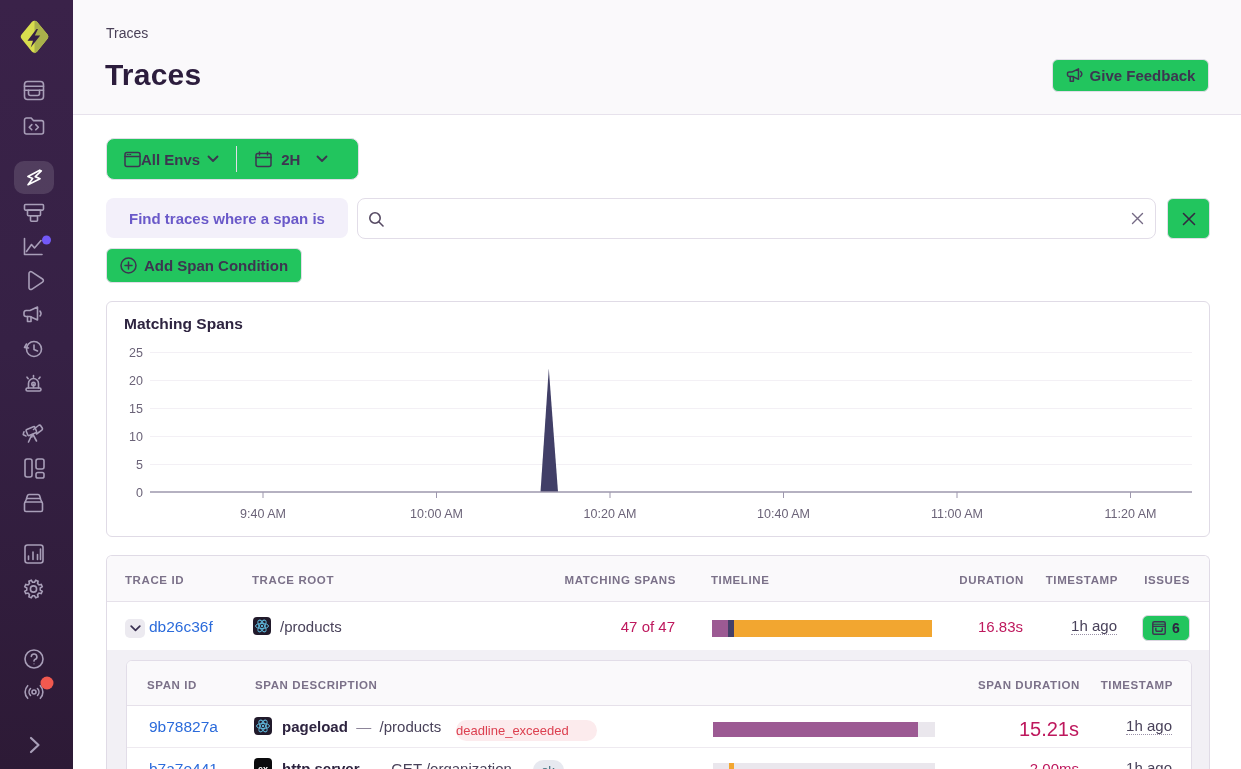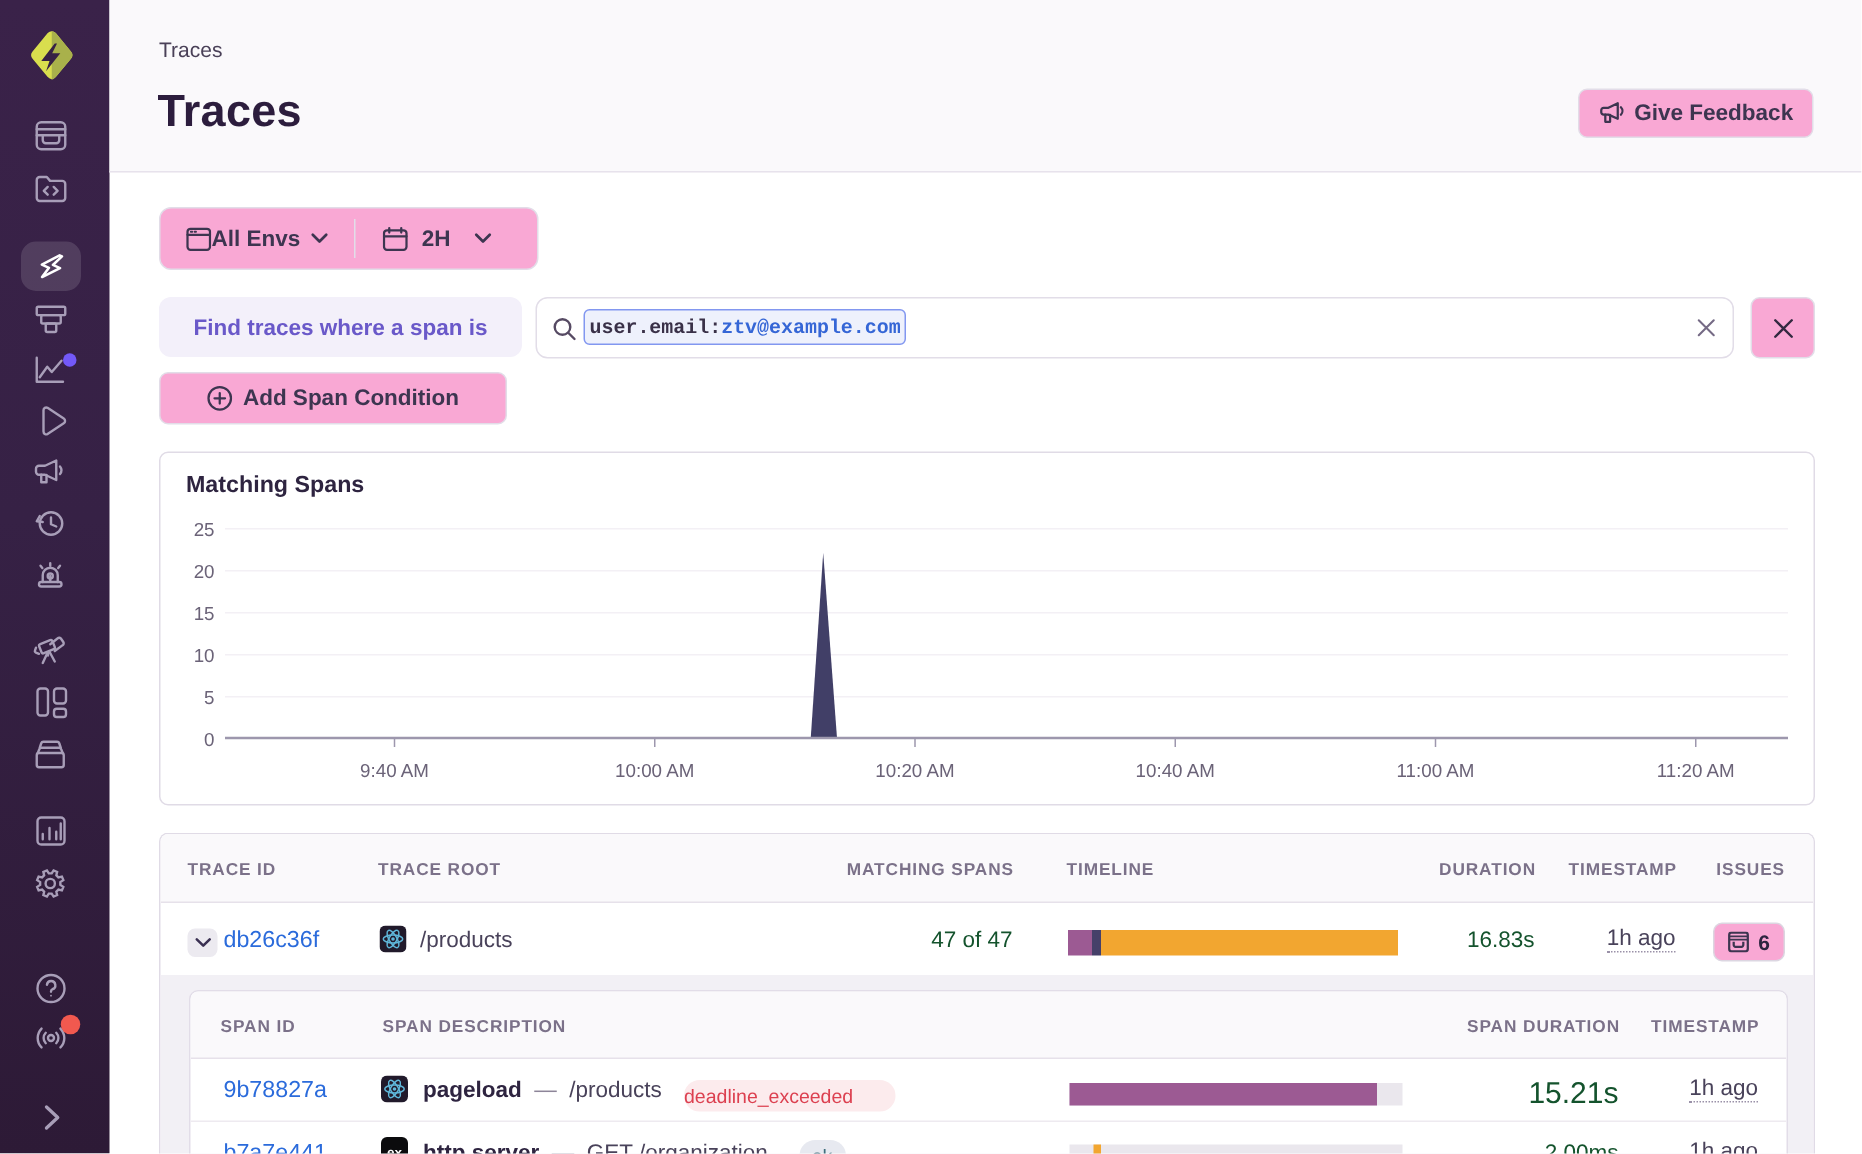--- a/index.html
+++ b/index.html
@@ -1,22 +1,22 @@
 <!DOCTYPE html>
 <html><head>
 <meta charset="utf-8">
 <style>
   html,body{margin:0;padding:0}
   body{width:1241px;height:769px;overflow:hidden;font-family:"Liberation Sans",sans-serif;background:#fff}
   #app{position:relative;width:1241px;height:769px;overflow:hidden}
   .a{position:absolute;box-sizing:border-box}
-  .btn{background:#f9a8d4;border:1px solid #e2dde8;border-radius:6px;display:flex;align-items:center;justify-content:center}
+  .btn{background:#22c55e;border:1px solid #e2dde8;border-radius:6px;display:flex;align-items:center;justify-content:center}
   .hlabel{font-size:11.5px;font-weight:bold;color:#7b7189;letter-spacing:.6px}
   .lnk{color:#2b6bdb;font-size:15.5px}
-  .dark{color:#14532d}
+  .dark{color:#be185d}
   .dotted{border-bottom:1px dotted #9a91a8;padding-bottom:0px}
 </style>
 </head>
 <body>
 <div id="app">
 
   <div class="a" id="sidebar" style="left:0;top:0;width:73px;height:769px;background:linear-gradient(180deg,#3a2249 0%,#362145 45%,#2d1a36 100%)">
     <svg width="73" height="769" viewBox="0 0 73 769" fill="none" stroke="#a89eb8" stroke-width="1.6" stroke-linecap="round" stroke-linejoin="round">
 
       <g stroke="none">
@@ -156,34 +156,31 @@
   </div>
 
   <div class="a" style="left:106px;top:198px;width:242px;height:40px;background:#f3f0fa;border-radius:8px;display:flex;align-items:center;justify-content:center">
       <span style="font-size:15px;font-weight:bold;color:#6a59c9">Find traces where a span is</span>
     </div>
   <div class="a" id="searchbox" style="left:357px;top:198px;width:799px;height:41px;background:#fff;border:1px solid #e2dde8;border-radius:8px">
     <svg class="a" style="left:10px;top:12px" width="17" height="17" viewBox="0 0 17 17" fill="none" stroke="#564a63" stroke-width="1.6" stroke-linecap="round">
         <circle cx="7" cy="7" r="5.2"></circle>
         <path d="M11 11 L15 15"></path>
       </svg>
-    <div class="a" style="left:31px;top:7px;height:24px;background:#eef1fc;border:1.5px solid #8297f0;border-radius:4px;display:flex;align-items:center;padding:0 3px">
-      <span style="font-family:'Liberation Mono',monospace;font-size:13.3px;font-weight:bold;color:#3a3148">user.email:<span style="color:#3566d6">ztv@example.com</span></span>
-    </div>
     <svg class="a" style="left:773px;top:13px" width="13" height="13" viewBox="0 0 13 13" fill="none" stroke="#756a85" stroke-width="1.4" stroke-linecap="round">
         <path d="M1.5 1.5 L11.5 11.5 M11.5 1.5 L1.5 11.5"></path>
       </svg>
   </div>
   <div class="a btn" id="bigx" style="left:1167px;top:198px;width:43px;height:41px;border-radius:6px">
     <svg width="14" height="14" viewBox="0 0 14 14" fill="none" stroke="#332940" stroke-width="1.6" stroke-linecap="round">
         <path d="M1.5 1.5 L12.5 12.5 M12.5 1.5 L1.5 12.5"></path>
       </svg>
   </div>
 
-  <div class="a btn" id="addspan" style="left:106px;top:248px;width:232px;height:35px;gap:7px">
+  <div class="a btn" id="addspan" style="left:106px;top:248px;width:196px;height:35px;gap:7px">
     <svg width="17" height="17" viewBox="0 0 17 17" fill="none" stroke="#3d3550" stroke-width="1.5" stroke-linecap="round">
         <circle cx="8.5" cy="8.5" r="7.5"></circle>
         <path d="M8.5 5 V12 M5 8.5 H12"></path>
       </svg>
     <span style="font-size:15px;font-weight:bold;color:#3d3550">Add Span Condition</span>
   </div>
 
   <div class="a" id="chartcard" style="left:106px;top:301px;width:1104px;height:236px;background:#fff;border:1px solid #e0dbe6;border-radius:6px">
     <div class="a" style="left:17px;top:13px;font-size:15.5px;font-weight:bold;color:#2e2440">Matching Spans</div>
     <svg class="a" style="left:0;top:0" width="1102" height="234" viewBox="0 0 1102 234" font-family="Liberation Sans,sans-serif">

